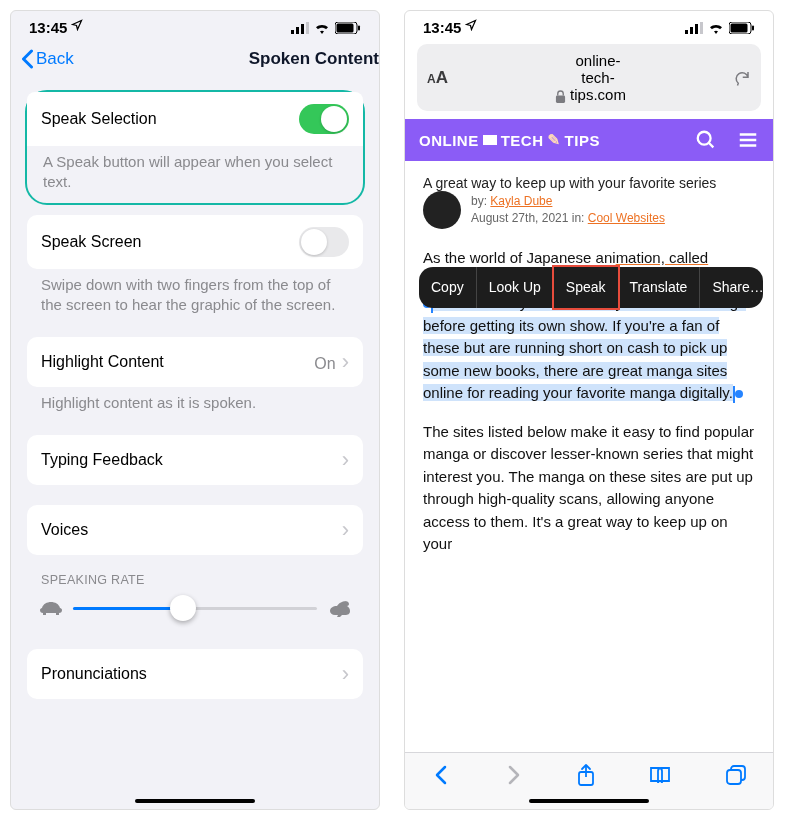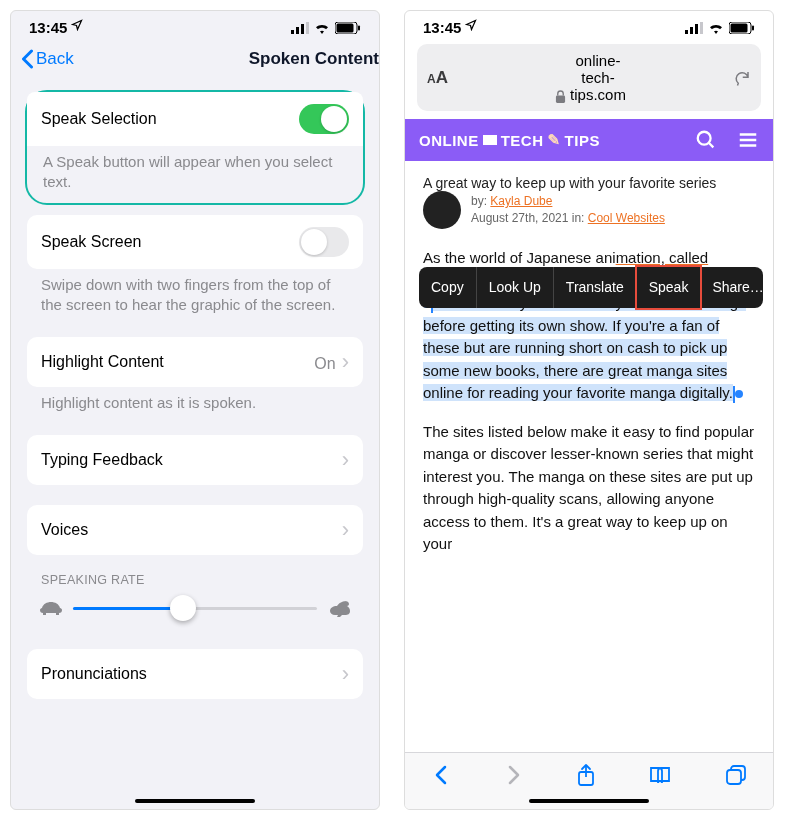--- a/index.html
+++ b/index.html
@@ -48,21 +48,21 @@
 .subtitle { font-size: 14px; color: #222; margin-bottom: 0; }
 .byline { display: flex; align-items: center; gap: 10px; margin-bottom: 18px; }
 .avatar { width: 38px; height: 38px; border-radius: 50%; background: #222; }
 .byline-text { font-size: 12px; color: #666; line-height: 1.4; }
 .byline-text a { color: #ed7224; text-decoration: underline; }
 .body-text { font-size: 15px; color: #111; line-height: 1.5; }
 .body-text .link { color: #ed7224; text-decoration: underline; }
 .sel-container { position: relative; }
 .strike-orange { text-decoration: underline; text-decoration-color: #ed7224; }
 .highlighted { background: #cfe3fb; }
-.popup { position: absolute; top: 20px; left: -4px; right: -8px; background: #1d1d1d; border-radius: 8px; display: flex; color: #fff; font-size: 14px; z-index: 5; }
+.popup { position: absolute; top: 20px; left: -4px; right: -8px; background: #1d1d1d; border-radius: 14px; display: flex; color: #fff; font-size: 14px; z-index: 5; }
 .popup-item { padding: 10px 12px; border-right: 1px solid #444; white-space: nowrap; }
 .popup-item:last-child { border-right: none; }
 .popup-speak-box { border: 2px solid #e74c3c; margin: -2px; padding: 10px 12px; }
 .sel-handle { display: inline-block; width: 8px; height: 8px; background: #2684ff; border-radius: 50%; vertical-align: middle; }
 .sel-bar { display: inline-block; width: 2px; height: 17px; background: #2684ff; vertical-align: middle; }
 .safari-toolbar { position: absolute; bottom: 0; left: 0; right: 0; background: #f8f8f9; border-top: 1px solid #d7d7db; display: flex; justify-content: space-around; align-items: center; padding: 10px 0 22px; }
 .tb-icon { color: #007aff; }
 .tb-icon.dim { color: #b5b5ba; }
 </style>
 </head>
@@ -239,22 +239,22 @@
         <a>Cool Websites</a>
       </div>
     </div>
 
     <div class="body-text sel-container">
       <span>As the world of Japanese ani</span><span class="strike-orange">mation, called </span><span class="link">anime</span><span>, has its graphic novel coun</span><span class="strike-orange">terpart – manga</span><span class="sel-handle"></span><span class="sel-bar"></span><span class="highlighted">. Almost every anime usually starts as a manga before getting its own show. If you're a fan of these but are running short on cash to pick up some new books, there are great manga sites online for reading your favorite manga digitally.</span><span class="sel-bar"></span><span class="sel-handle"></span>
 
       <div class="popup">
         <div class="popup-item">Copy</div>
         <div class="popup-item">Look Up</div>
+        <div class="popup-item popup-speak-box">Speak</div>
         <div class="popup-item">Translate</div>
-        <div class="popup-item popup-speak-box">Speak</div>
         <div class="popup-item">Share…</div>
       </div>
     </div>
 
     <div class="body-text" style="margin-top:16px">The sites listed below make it easy to find popular manga or discover lesser-known series that might interest you. The manga on these sites are put up through high-quality scans, allowing anyone access to them. It's a great way to keep up on your</div>
   </div>
 
   <div class="safari-toolbar">
     <svg class="tb-icon" width="20" height="20" viewBox="0 0 12 20" fill="none" stroke="#007aff" stroke-width="2.5" stroke-linecap="round" stroke-linejoin="round">
         <polyline points="10,2 2,10 10,18"></polyline>

